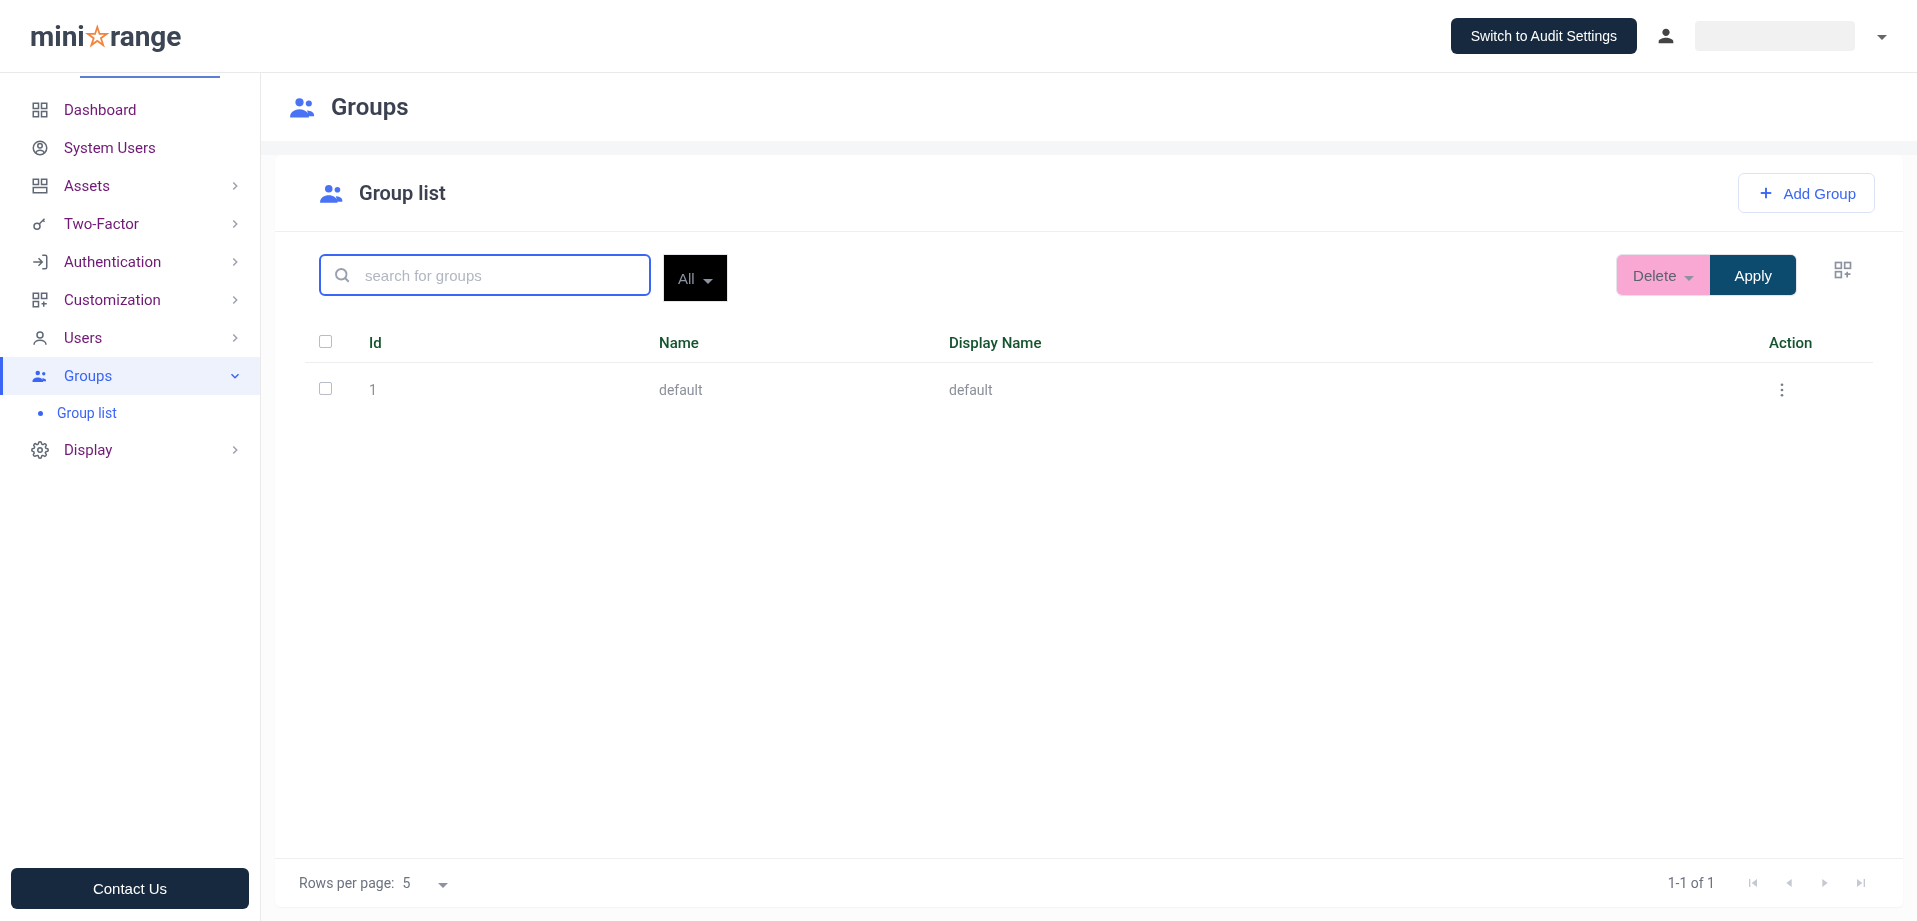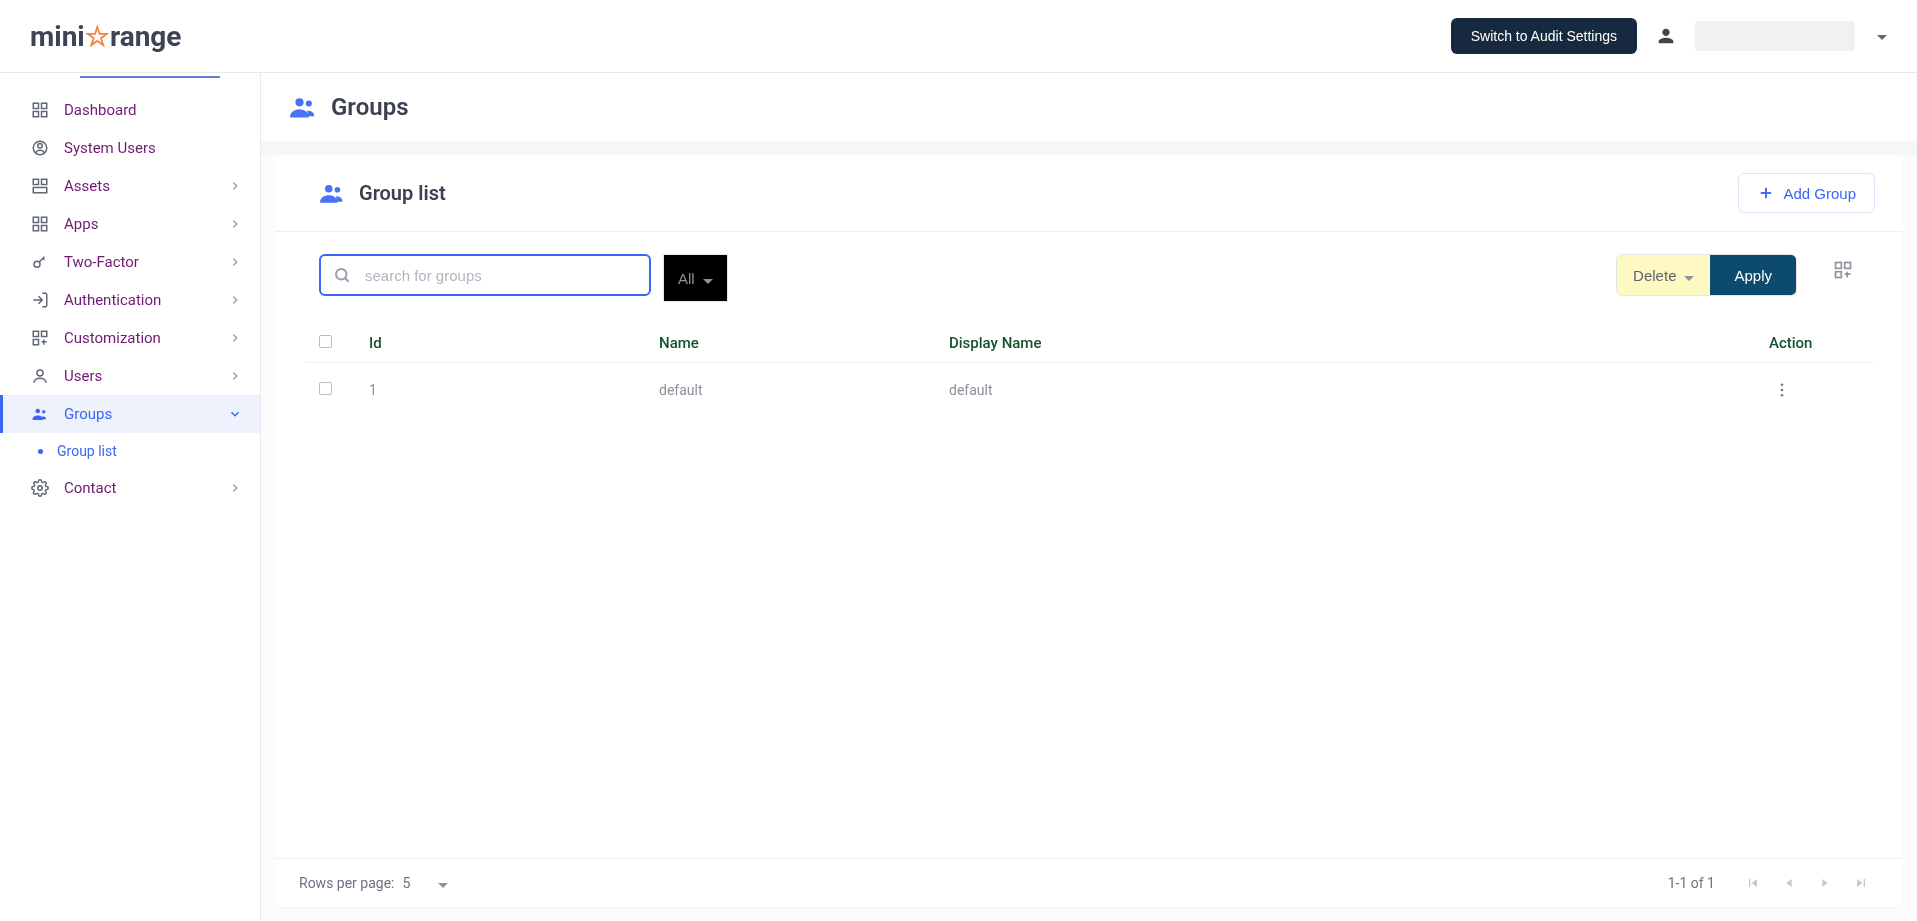--- a/index.html
+++ b/index.html
@@ -46,21 +46,21 @@
     .add-btn { margin-left: auto; border: 1px solid #dce3f5; background: #fff; color: #3b66f5; border-radius: 6px; padding: 10px 18px; font-size: 15px; font-weight: 500; display: flex; align-items: center; gap: 8px; cursor: pointer; }
 
     .toolbar { display: flex; align-items: flex-start; gap: 12px; padding: 22px 44px; }
     .search-wrap { position: relative; }
     .search-input { width: 332px; height: 42px; border: 2px solid #3b66f5; border-radius: 6px; padding: 0 14px 0 44px; font-size: 15px; color: #333; outline: none; }
     .search-input::placeholder { color: #b1b6c0; }
     .search-icon-abs { position: absolute; left: 14px; top: 50%; transform: translateY(-50%); color: #9aa0ac; }
     .all-btn { height: 48px; border: 1px solid #e3e5ea; background: #000000; color: #8c92a0; border-radius: 0; padding: 0 14px; font-size: 15px; display: flex; align-items: center; gap: 8px; cursor: pointer; }
     .toolbar-spacer { flex: 1; }
     .action-group { display: flex; border: 1px solid #e3e5ea; border-radius: 6px; overflow: hidden; }
-    .delete-btn { height: 40px; background: #fef9c3; color: #5b616d; padding: 0 16px; font-size: 15px; display: flex; align-items: center; gap: 8px; border: none; cursor: pointer; }
+    .delete-btn { height: 40px; background: #f9a8d4; color: #5b616d; padding: 0 16px; font-size: 15px; display: flex; align-items: center; gap: 8px; border: none; cursor: pointer; }
     .apply-btn { height: 40px; background: #0c4a6e; color: #fff; padding: 0 24px; font-size: 15px; border: none; cursor: pointer; font-weight: 500; }
     .grid-icon-btn { color: #8c92a0; background: none; border: none; cursor: pointer; padding: 6px; margin-left: 18px; }
 
     .table { padding: 0 30px; flex: 1; }
     .thead { display: flex; align-items: center; padding: 10px 14px; border-bottom: 1px solid #eceef2; }
     .trow { display: flex; align-items: center; padding: 14px 14px; border-bottom: 1px solid transparent; }
     .col-check { width: 50px; }
     .col-id { width: 290px; }
     .col-name { width: 290px; }
     .col-display { flex: 1; }
@@ -135,36 +135,20 @@
       <span>Assets</span>
       <span class="chev">
           <svg width="14" height="14" viewBox="0 0 24 24" fill="none" stroke="currentColor" stroke-width="2.5">
             <polyline points="9 18 15 12 9 6"></polyline>
           </svg>
         </span>
     </div>
     <div class="nav-item">
       <span class="nav-icon">
           <svg width="18" height="18" viewBox="0 0 24 24" fill="none" stroke="currentColor" stroke-width="2">
-            <rect x="3" y="3" width="7" height="7"></rect>
-            <rect x="14" y="3" width="7" height="7"></rect>
-            <rect x="3" y="14" width="7" height="7"></rect>
-            <rect x="14" y="14" width="7" height="7"></rect>
-          </svg>
-        </span>
-      <span>Apps</span>
-      <span class="chev">
-          <svg width="14" height="14" viewBox="0 0 24 24" fill="none" stroke="currentColor" stroke-width="2.5">
-            <polyline points="9 18 15 12 9 6"></polyline>
-          </svg>
-        </span>
-    </div>
-    <div class="nav-item">
-      <span class="nav-icon">
-          <svg width="18" height="18" viewBox="0 0 24 24" fill="none" stroke="currentColor" stroke-width="2">
             <circle cx="8" cy="15" r="4"></circle>
             <path d="M11 12l7-7M16 7l2 2"></path>
           </svg>
         </span>
       <span>Two-Factor</span>
       <span class="chev">
           <svg width="14" height="14" viewBox="0 0 24 24" fill="none" stroke="currentColor" stroke-width="2.5">
             <polyline points="9 18 15 12 9 6"></polyline>
           </svg>
         </span>
@@ -231,28 +215,29 @@
       <span class="dot"></span>
       <span>Group list</span>
     </div>
     <div class="nav-item">
       <span class="nav-icon">
           <svg width="18" height="18" viewBox="0 0 24 24" fill="none" stroke="currentColor" stroke-width="2">
             <circle cx="12" cy="12" r="3"></circle>
             <path d="M19.4 15a1.7 1.7 0 0 0 .34 1.87l.06.06a2 2 0 1 1-2.83 2.83l-.06-.06a1.7 1.7 0 0 0-1.87-.34 1.7 1.7 0 0 0-1 1.56V21a2 2 0 1 1-4 0v-.09a1.7 1.7 0 0 0-1-1.56 1.7 1.7 0 0 0-1.87.34l-.6.06a2 2 0 1 1-2.83-2.83l.06-.06a1.7 1.7 0 0 0 .34-1.87 1.7 1.7 0 0 0-1.56-1H3a2 2 0 1 1 0-4h.09a1.7 1.7 0 0 0 1.56-1 1.7 1.7 0 0 0-.34-1.87l-.06-.06a2 2 0 1 1 2.83-2.83l.06.06a1.7 1.7 0 0 0 1.87.34H9a1.7 1.7 0 0 0 1-1.56V3a2 2 0 1 1 4 0v.09a1.7 1.7 0 0 0 1 1.56 1.7 1.7 0 0 0 1.87-.34l.06-.06a2 2 0 1 1 2.83 2.83l-.06.06a1.7 1.7 0 0 0-.34 1.87V9a1.7 1.7 0 0 0 1.56 1H21a2 2 0 1 1 0 4h-.09a1.7 1.7 0 0 0-1.56 1z"></path>
           </svg>
         </span>
-      <span>Contact</span>
+      <span>Display</span>
       <span class="chev">
           <svg width="14" height="14" viewBox="0 0 24 24" fill="none" stroke="currentColor" stroke-width="2.5">
             <polyline points="9 18 15 12 9 6"></polyline>
           </svg>
         </span>
     </div>
     <div class="sidebar-spacer"></div>
+    <button class="contact-btn">Contact Us</button>
   </div>
 
   <div class="main">
     <div class="page-header">
       <span class="icon-groups">
         <svg width="28" height="28" viewBox="0 0 24 24" fill="currentColor">
             <circle cx="9" cy="8" r="3.5"></circle>
             <circle cx="17" cy="9" r="2.6"></circle>
             <path d="M1 20c0-3.5 4-6 8-6s8 2.5 8 6v1H1zM15.5 15c1 0 6 .5 6 4v1h-4.5"></path>
           </svg>

